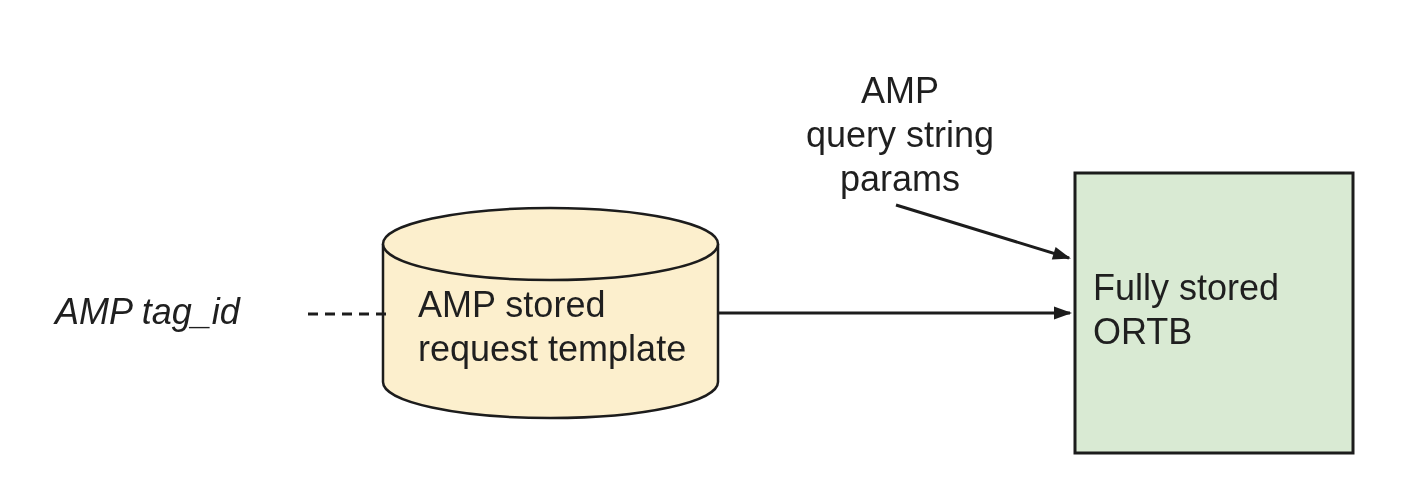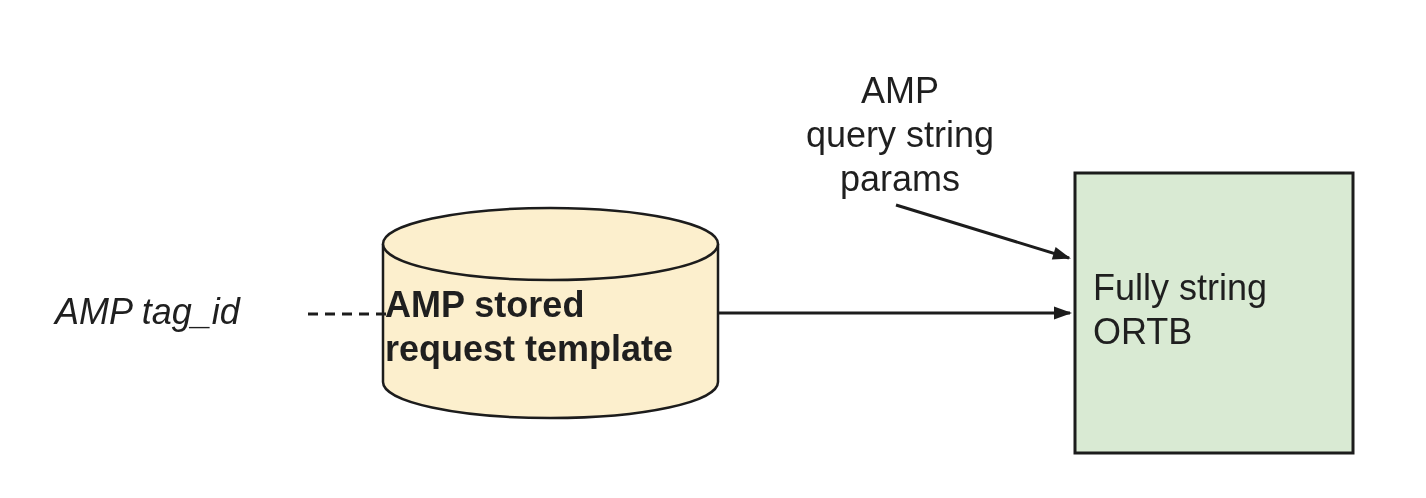--- a/index.html
+++ b/index.html
@@ -50,24 +50,23 @@
     font-style: italic;
   }
   .label-queryparams {
     left: 780px;
     top: 49px;
     width: 240px;
     text-align: center;
     margin-top: 20px;
   }
   .label-cylinder {
-    left: 385px;
+    left: 418px;
     top: 283px;
     width: 300px;
-    font-weight: bold;
   }
   .label-ortb {
     left: 1093px;
     top: 266px;
     width: 250px;
   }
 </style>
 </head>
 <body>
 
@@ -96,16 +95,16 @@
 
   <div class="label label-tagid">AMP tag_id</div>
 
   <div class="label label-queryparams">AMP
 query string
 params</div>
 
   <div class="label label-cylinder">AMP stored
 request template</div>
 
-  <div class="label label-ortb">Fully string
+  <div class="label label-ortb">Fully stored
 ORTB</div>
 
 </div>
 
 </body></html>

